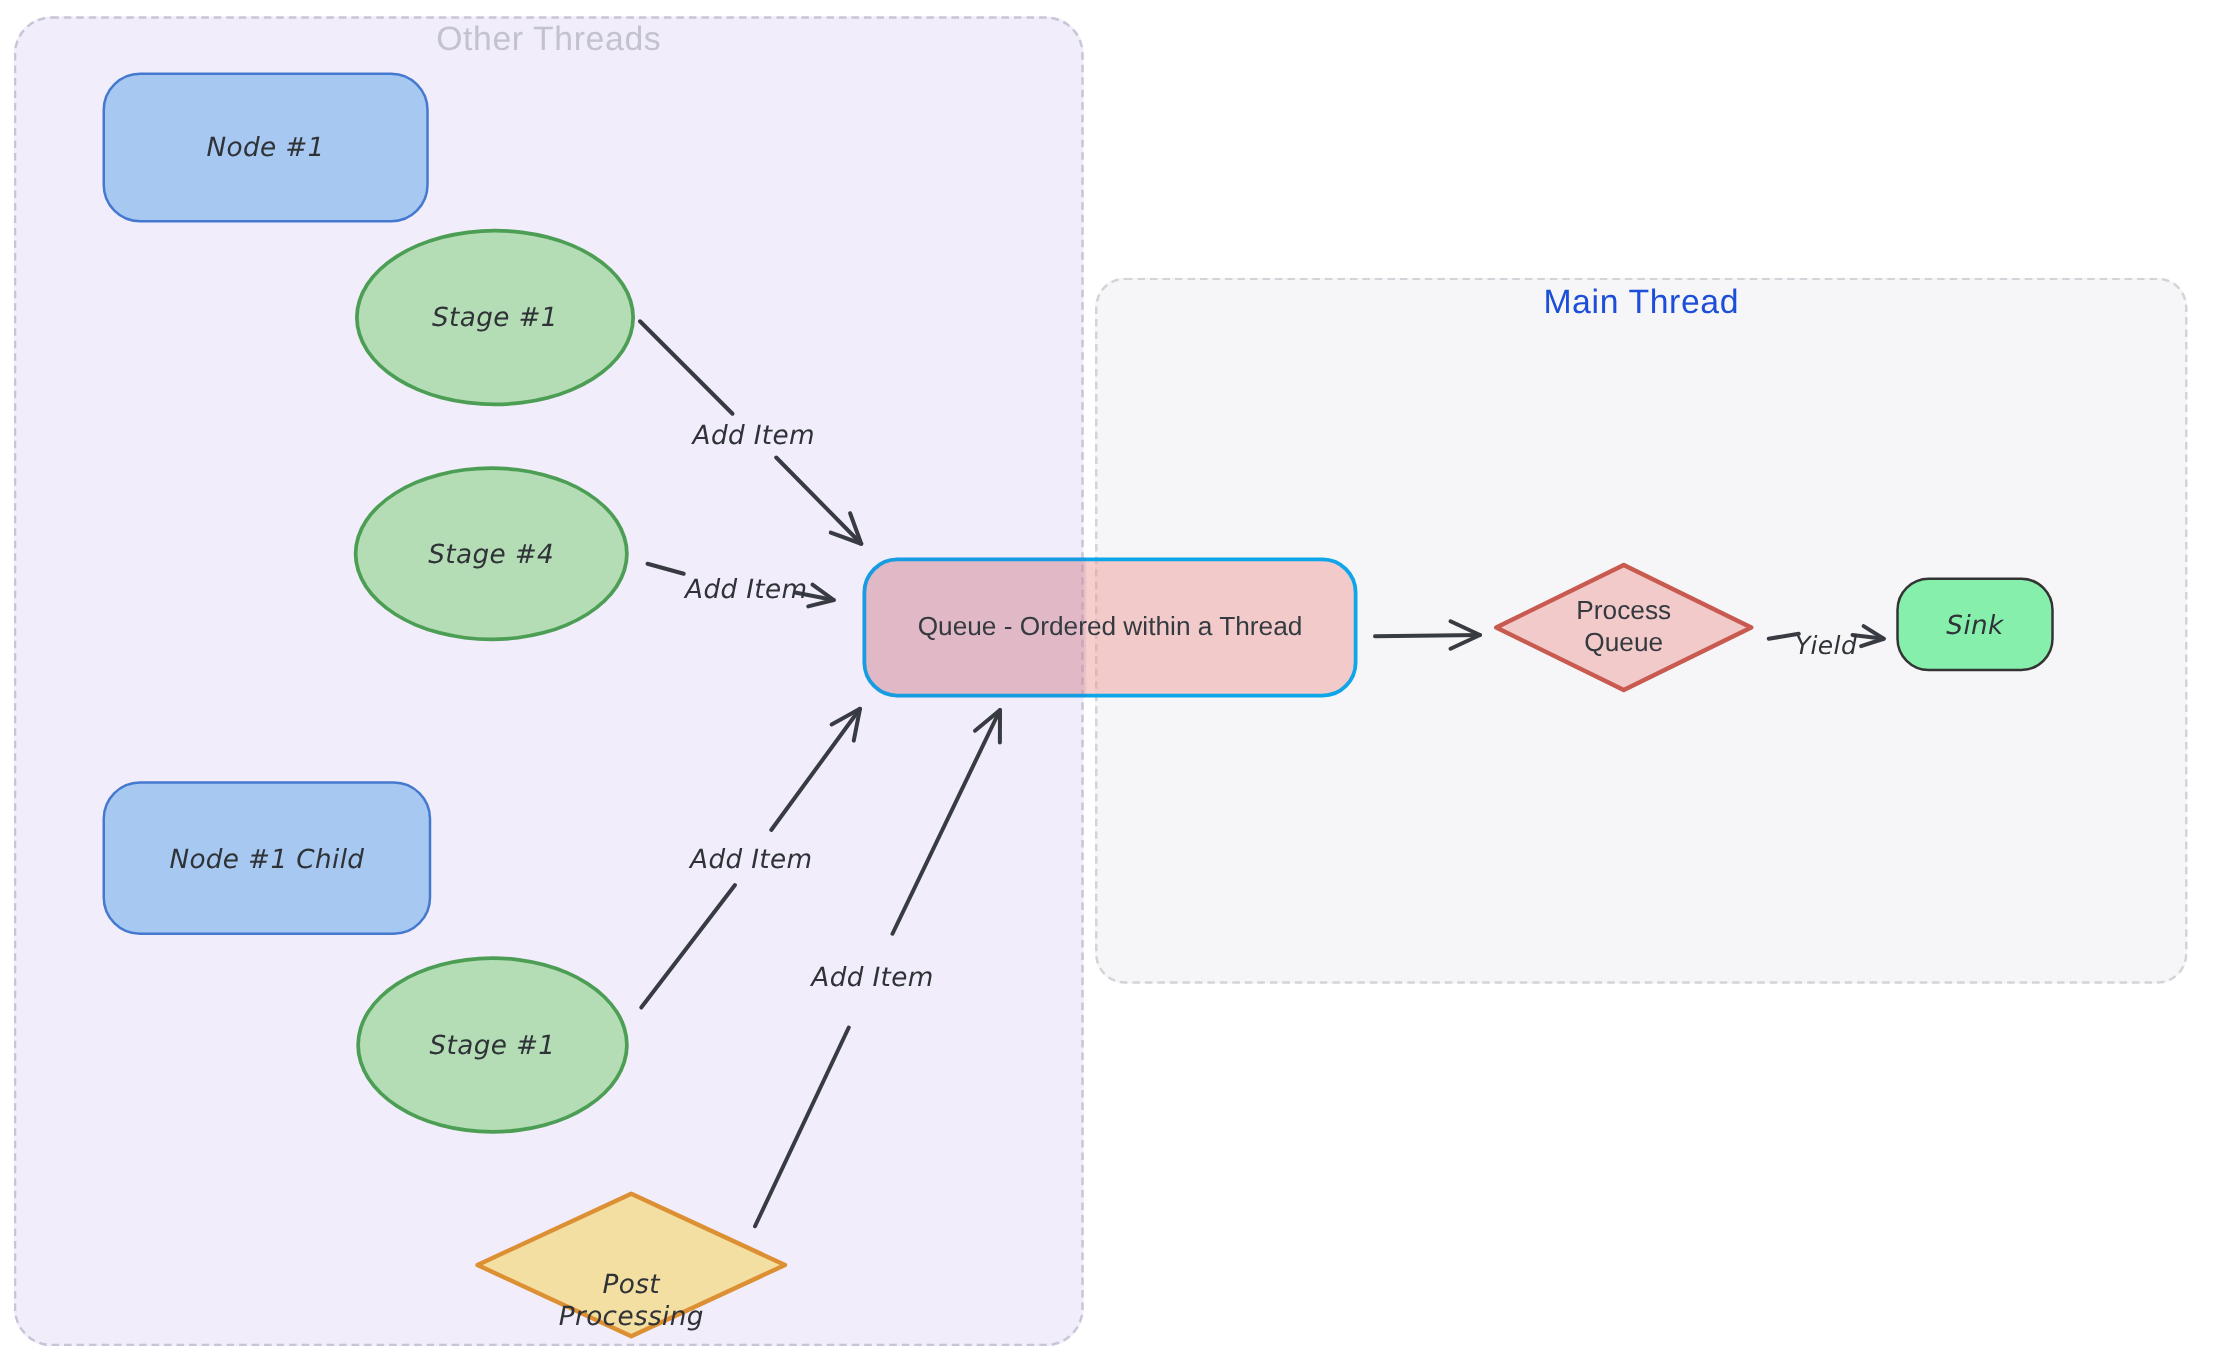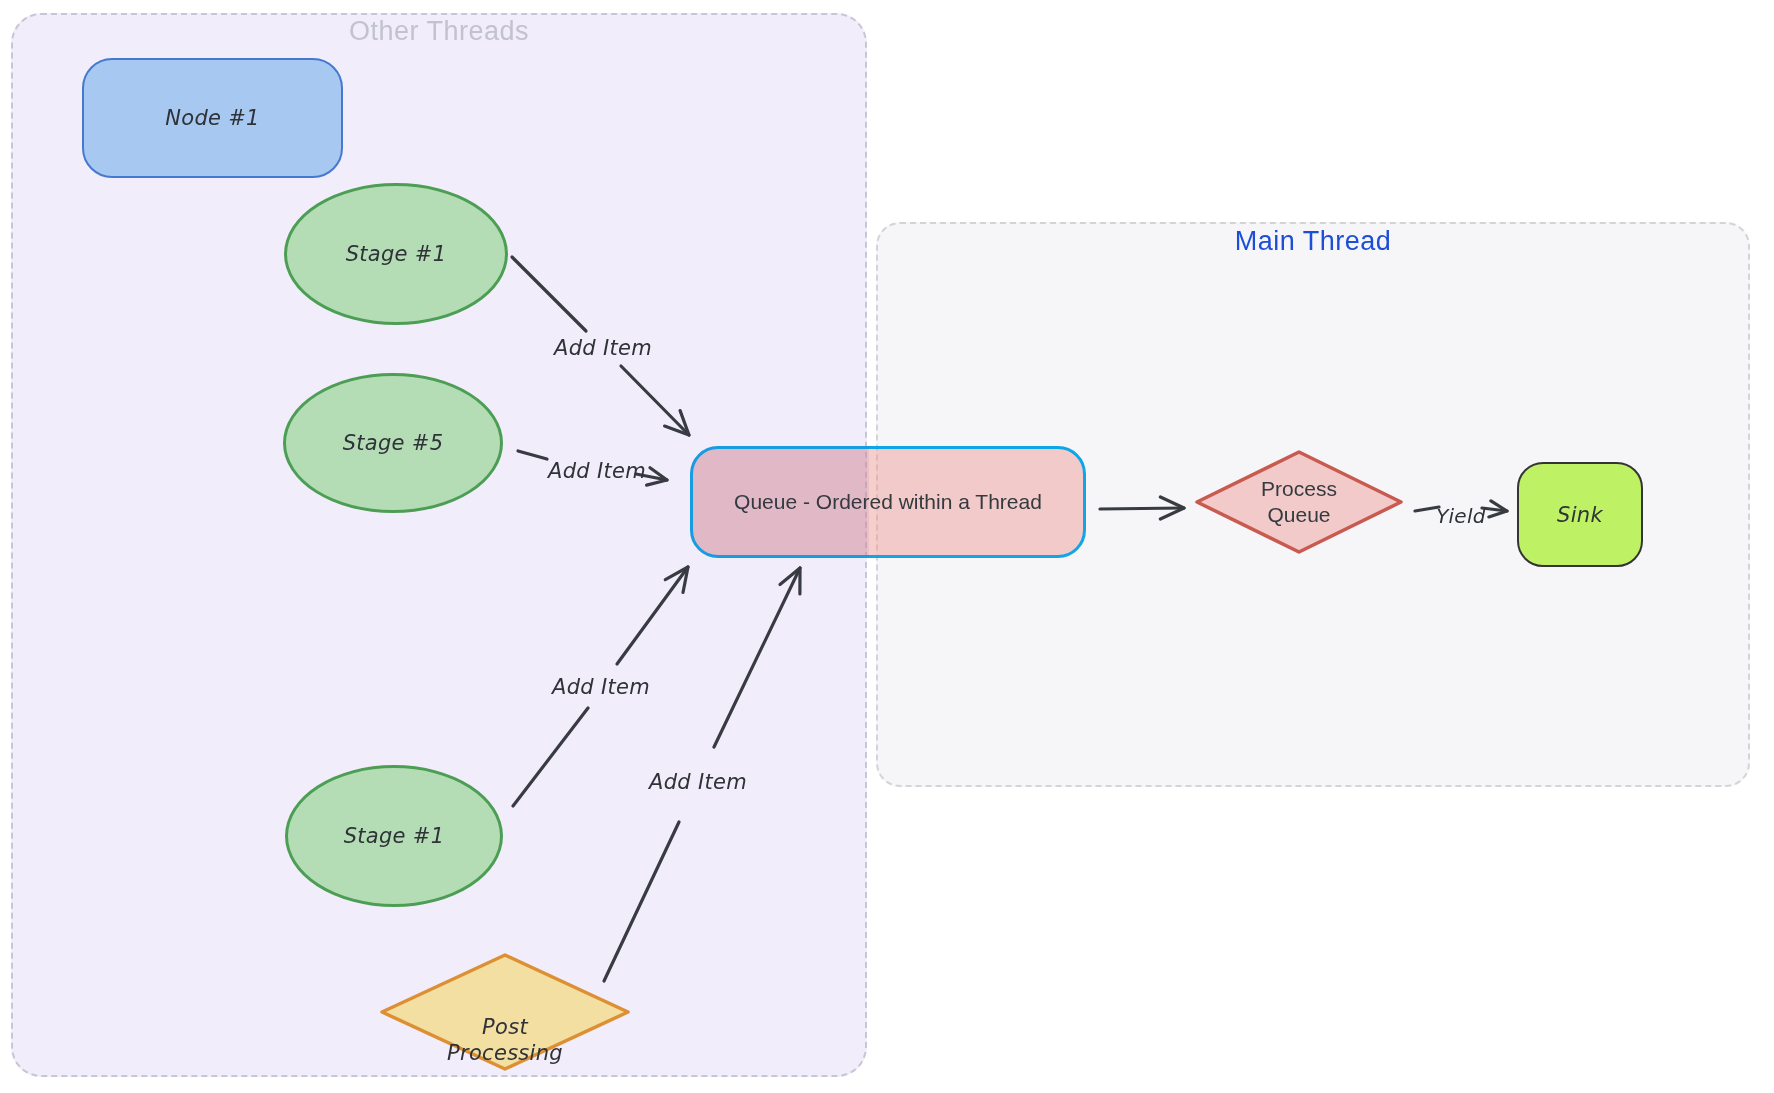--- a/index.html
+++ b/index.html
@@ -32,22 +32,22 @@
   .queue-box{
     left:690px;top:446px;width:396px;height:112px;border-radius:28px;
     background:rgba(236,148,144,0.45);border:3px solid #0ea5e9;font-size:21px;
   }
   .queue-box .tint{
     position:absolute;left:-3px;top:-3px;width:179px;height:112px;
     border-radius:28px 0 0 28px;background:rgba(120,80,160,0.10);pointer-events:none;
   }
   .queue-box .qlabel{position:relative;z-index:2;}
   .sink-box{
-    left:1517px;top:462px;width:126px;height:105px;border-radius:26px;
-    background:#bef264;border:2.5px solid #343434;font-size:21px;
+    left:1517px;top:462px;width:126px;height:75px;border-radius:26px;
+    background:#86efac;border:2.5px solid #343434;font-size:21px;
   }
   .diamond-label{
     position:absolute;text-align:center;line-height:26px;font-size:21px;
     transform:translate(-50%,-50%);
   }
   .edge-label{
     position:absolute;font-size:21px;white-space:nowrap;
     transform:translate(-50%,-50%);
   }
   .edge-label.small{font-size:20px;}
@@ -106,26 +106,29 @@
     <g>
       <path d="M1415,511 L1439,507"></path>
       <path d="M1482,508 L1507,511"></path>
       <path d="M1490.9,500.9 L1507,511 L1488.9,516.9"></path>
     </g>
   </svg>
 
   <div class="shape node-blue" style="left:82px;top:58px;width:261px;height:120px;">
     <span class="hand">Node #1</span>
   </div>
+  <div class="shape node-blue" style="left:82px;top:625px;width:263px;height:123px;">
+    <span class="hand">Node #1 Child</span>
+  </div>
 
   <div class="shape node-green" style="left:284px;top:183px;width:224px;height:142px;">
     <span class="hand">Stage #1</span>
   </div>
   <div class="shape node-green" style="left:283px;top:373px;width:220px;height:140px;">
-    <span class="hand">Stage #5</span>
+    <span class="hand">Stage #4</span>
   </div>
   <div class="shape node-green" style="left:285px;top:765px;width:218px;height:142px;">
     <span class="hand">Stage #1</span>
   </div>
 
   <div class="shape queue-box">
     <span class="tint"></span>
     <span class="sans qlabel">Queue - Ordered within a Thread</span>
   </div>
 

